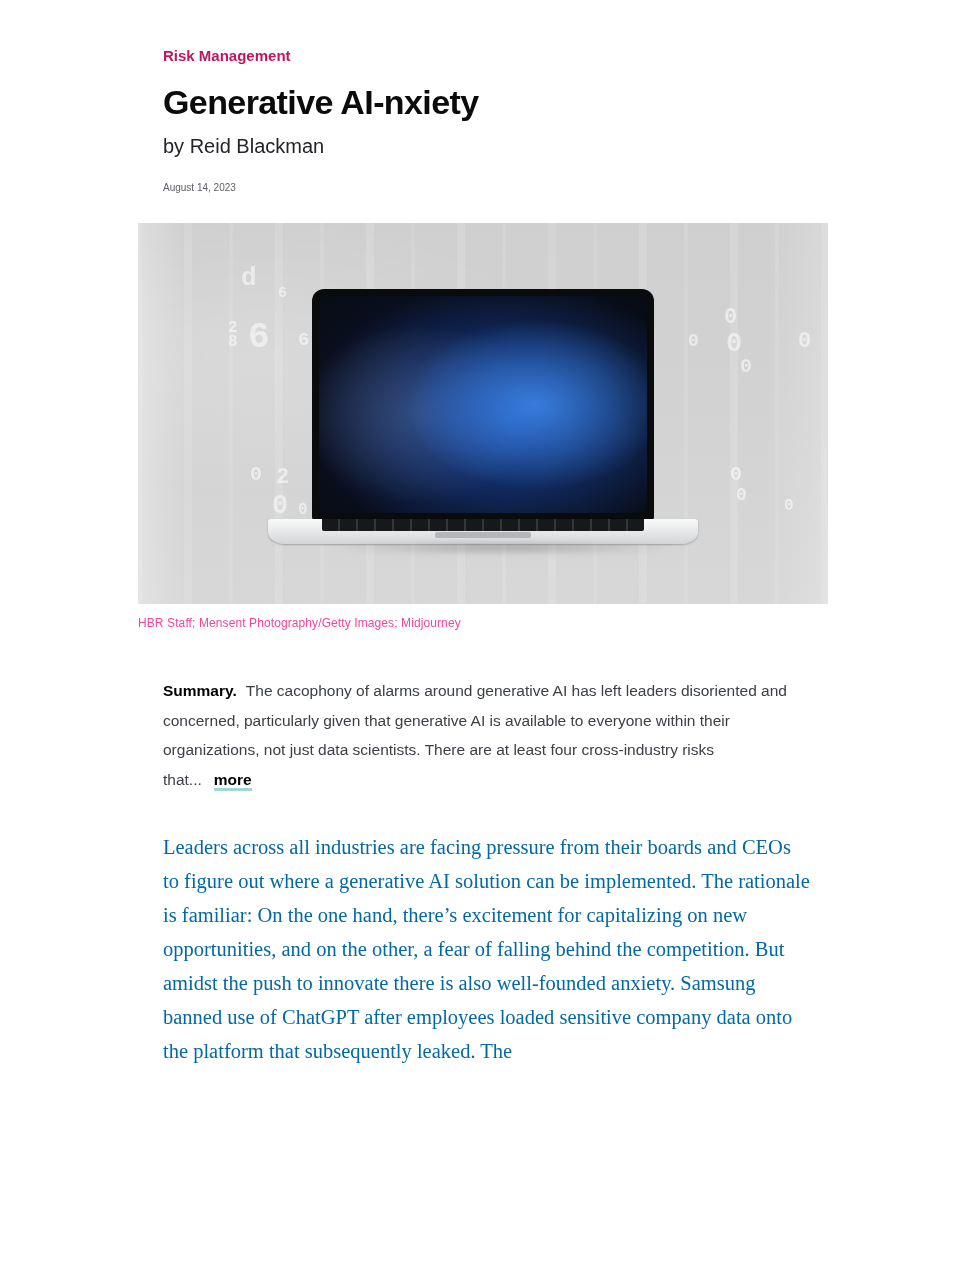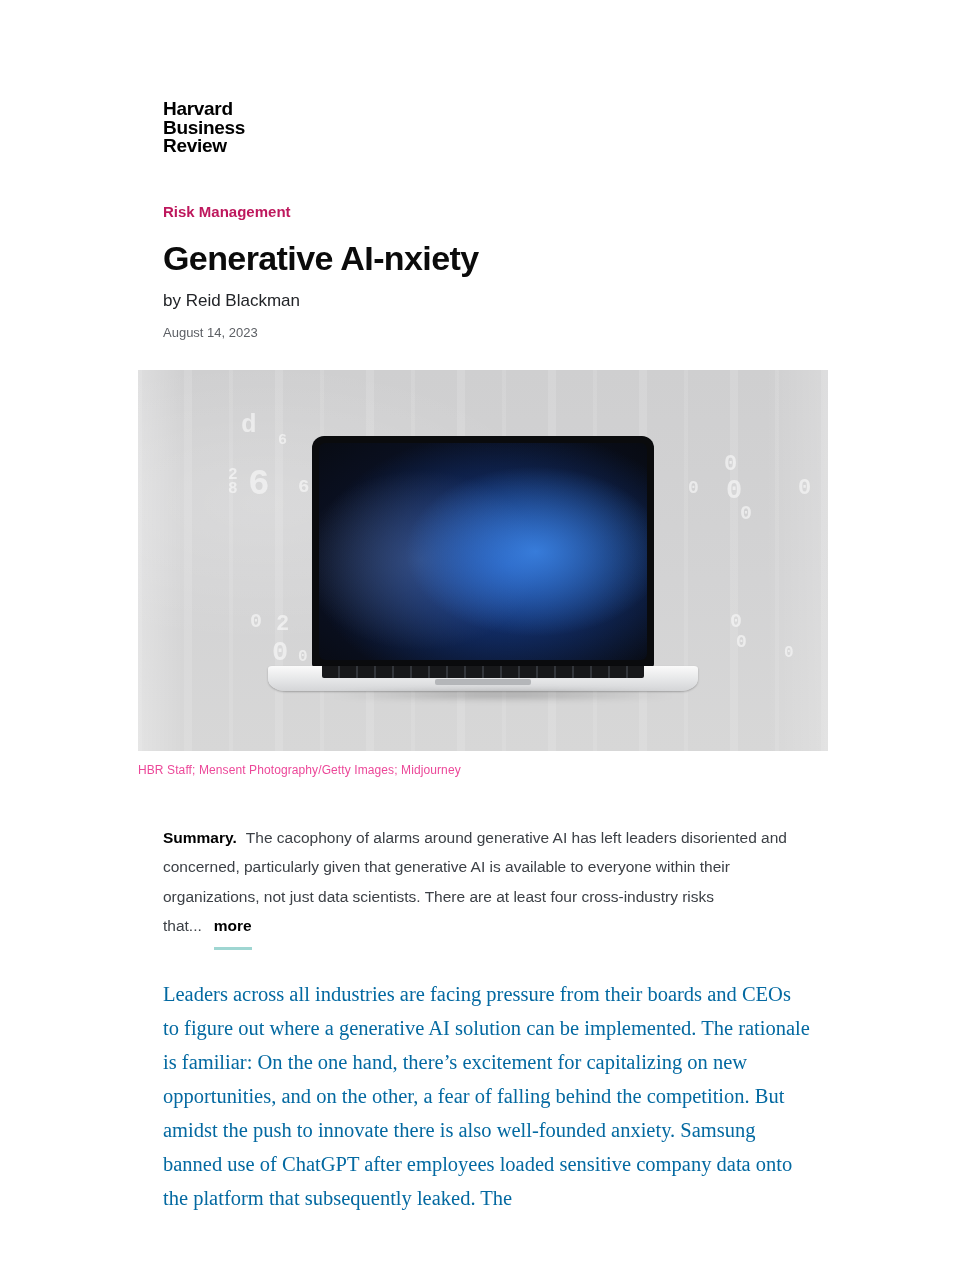--- a/index.html
+++ b/index.html
@@ -39,26 +39,26 @@
   }
   .title {
     margin: 18px 0 0 0;
     font-size: 34px;
     font-weight: 700;
     letter-spacing: -0.6px;
     color: #0b0b0b;
   }
   .byline {
     margin-top: 13px;
-    font-size: 17px;
+    font-size: 20px;
     color: #222428;
   }
   .date {
-    margin-top: 14px;
-    font-size: 13px;
+    margin-top: 24px;
+    font-size: 10px;
     color: #5d6065;
   }
 
   
   .hero {
     position: relative;
     margin-top: 30px;
     margin-left: -25px;
     width: 690px;
     height: 381px;
@@ -178,41 +178,36 @@
     font-weight: 700;
     margin-right: 9px;
   }
   .more {
     margin-left: 12px;
     font-weight: 700;
     color: #000;
     text-decoration: none;
     border-bottom: 3px solid #9fd6d2;
     cursor: pointer;
-    padding-bottom: 13px;
+    padding-bottom: 0;
   }
   .body-text {
     margin: 36px 0 0 0;
     width: 648px;
     font-family: "Liberation Serif", serif;
     font-size: 20.5px;
     line-height: 34px;
     color: #0369a1;
   }
 </style>
 </head>
 <body>
 
 <div class="content">
 
-  <a class="logo">
-    <span>Harvard</span>
-    <span>Business</span>
-    <span>Review</span>
-  </a>
 
   <a class="category">Risk Management</a>
 
   <h1 class="title">Generative AI-nxiety</h1>
 
   <div class="byline">by Reid Blackman</div>
 
   <div class="date">August 14, 2023</div>
 
   <div class="hero">

